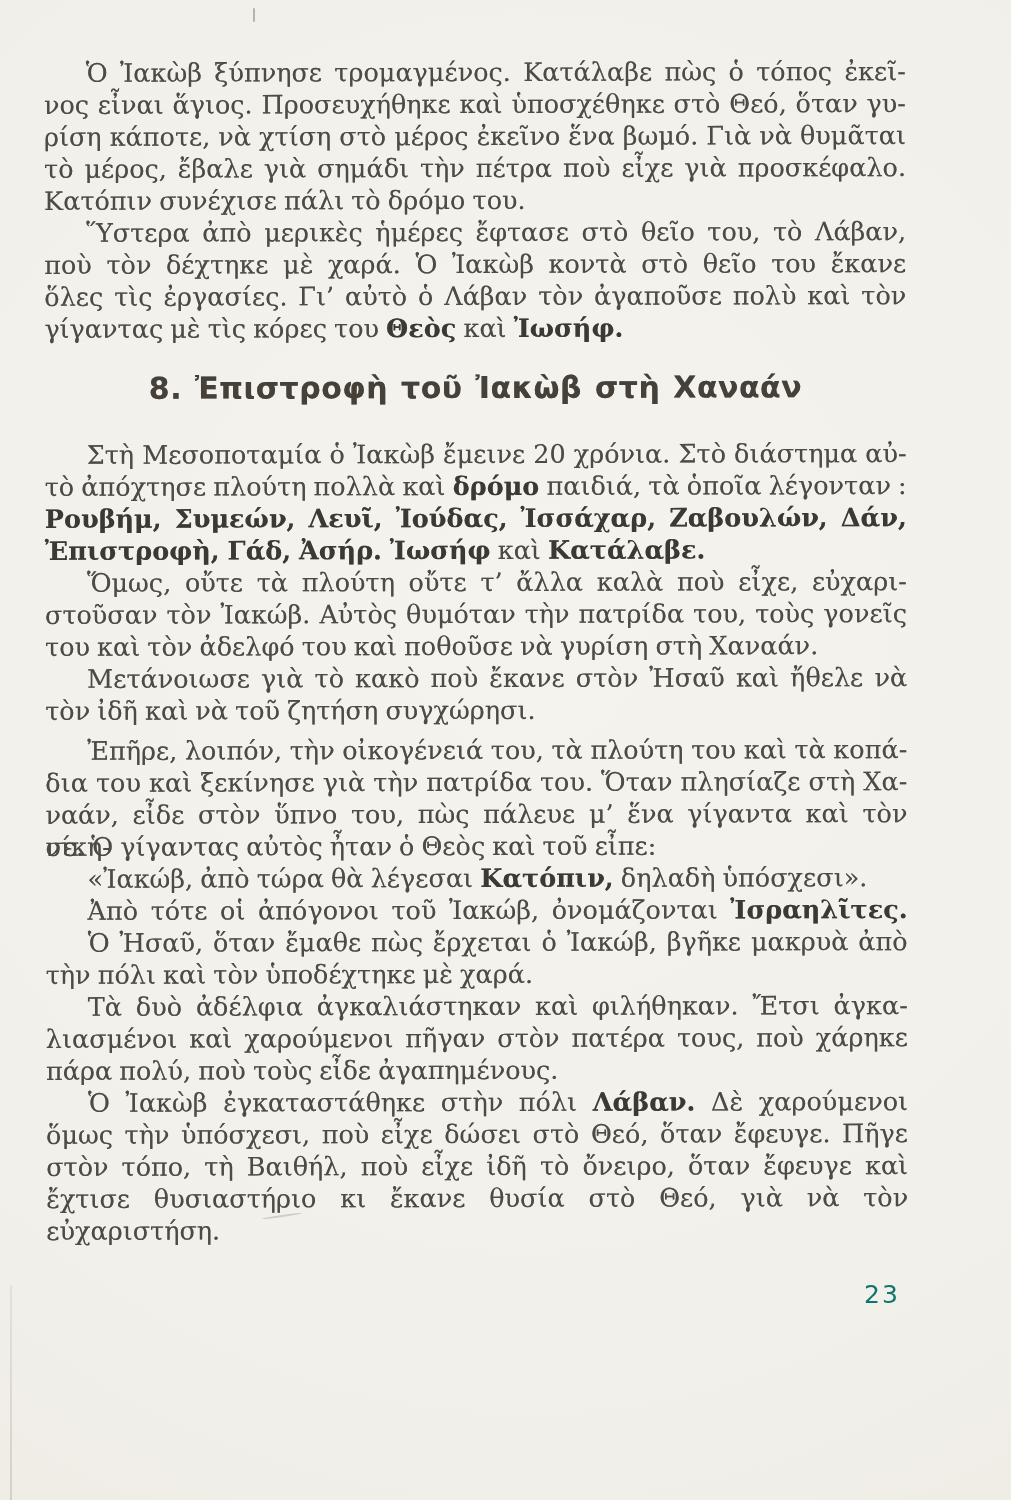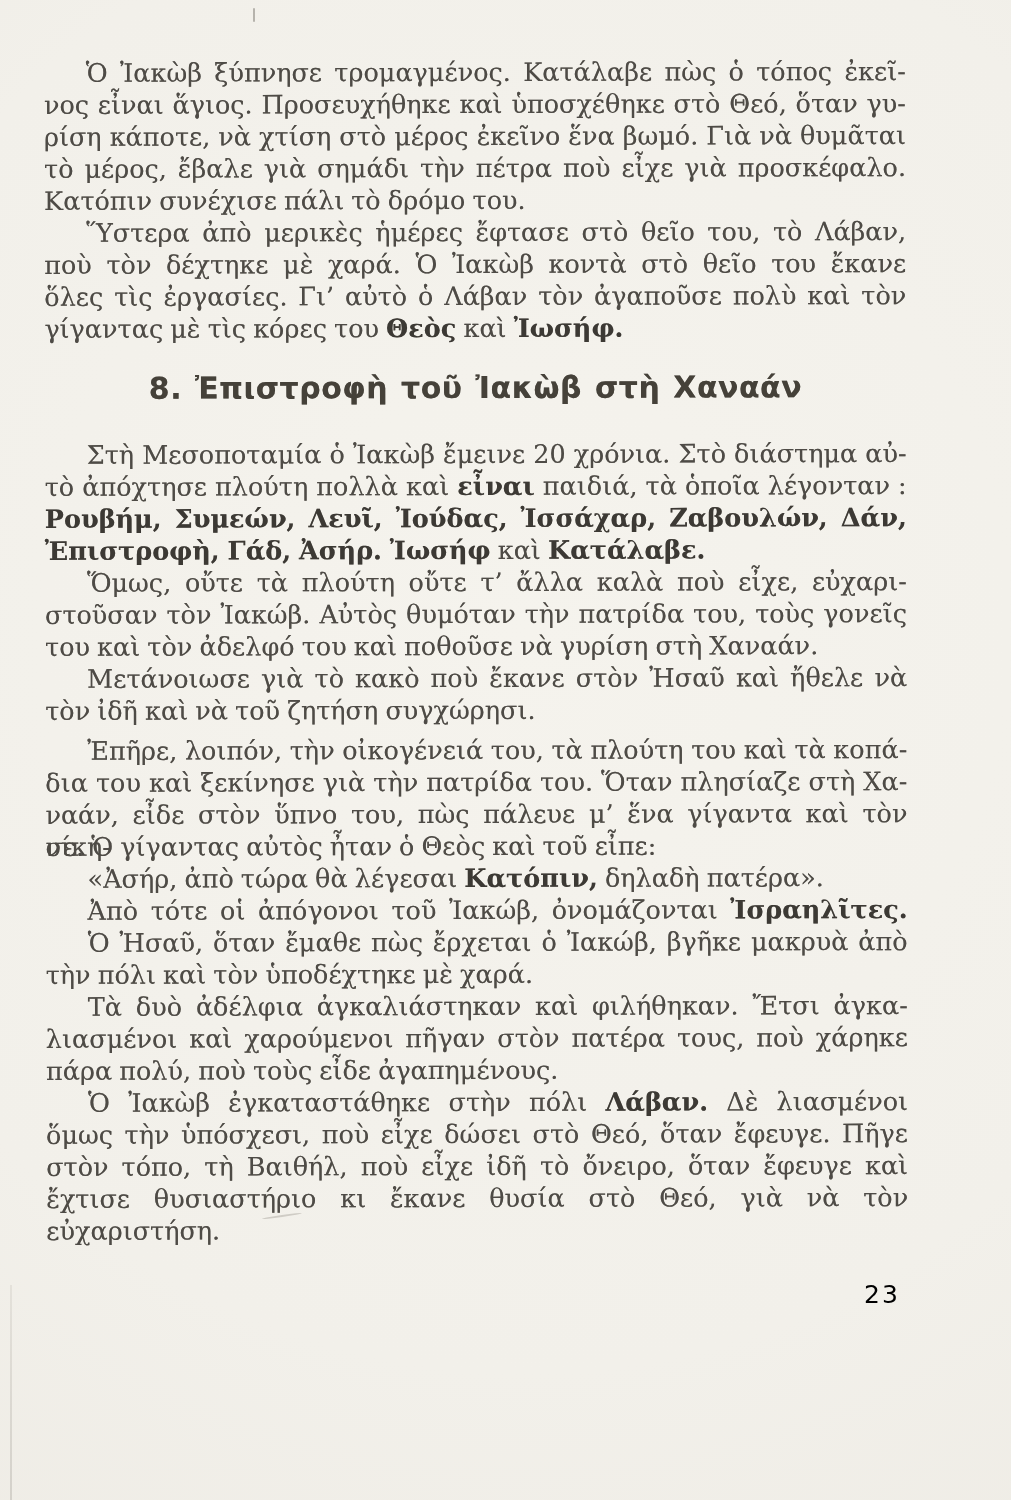--- a/index.html
+++ b/index.html
@@ -57,21 +57,21 @@
     color: #454139;
     word-spacing: 2px;
   }
   .page-number {
     position: absolute;
     left: 864px;
     top: 1280px;
     font-family: "DejaVu Sans", sans-serif;
     font-size: 25px;
     letter-spacing: 2px;
-    color: #000000;
+    color: #0f766e;
   }
   .speck-top {
     position: absolute;
     left: 253px;
     top: 8px;
     width: 2px;
     height: 14px;
     background: #b6b3ac;
     border-radius: 1px;
   }
@@ -112,55 +112,55 @@
     </div>
     <div class="para">
       <div class="line ind"><span>Ὕστερα ἀπὸ μερικὲς ἡμέρες ἔφτασε στὸ θεῖο του, τὸ Λάβαν,</span></div>
       <div class="line"><span>ποὺ τὸν δέχτηκε μὲ χαρά. Ὁ Ἰακὼβ κοντὰ στὸ θεῖο του ἔκανε</span></div>
       <div class="line"><span>ὅλες τὶς ἐργασίες. Γι’ αὐτὸ ὁ Λάβαν τὸν ἀγαποῦσε πολὺ καὶ τὸν</span></div>
       <div class="line rag"><span>γίγαντας μὲ τὶς κόρες του </span><span class="em">Θεὸς</span><span> καὶ </span><span class="em">Ἰωσήφ.</span></div>
     </div>
     <div class="heading">8. Ἐπιστροφὴ τοῦ Ἰακὼβ στὴ Χαναάν</div>
     <div class="para">
       <div class="line ind"><span>Στὴ Μεσοποταμία ὁ Ἰακὼβ ἔμεινε 20 χρόνια. Στὸ διάστημα αὐ-</span></div>
-      <div class="line"><span>τὸ ἀπόχτησε πλούτη πολλὰ καὶ </span><span class="em">εἶναι</span><span> παιδιά, τὰ ὁποῖα λέγονταν :</span></div>
+      <div class="line"><span>τὸ ἀπόχτησε πλούτη πολλὰ καὶ </span><span class="em">δρόμο</span><span> παιδιά, τὰ ὁποῖα λέγονταν :</span></div>
       <div class="line"><span class="em">Ρουβήμ, Συμεών, Λευῖ, Ἰούδας, Ἰσσάχαρ, Ζαβουλών, Δάν,</span></div>
       <div class="line rag"><span class="em">Ἐπιστροφὴ, Γάδ, Ἀσήρ. Ἰωσήφ</span><span> καὶ </span><span class="em">Κατάλαβε.</span></div>
     </div>
     <div class="para">
       <div class="line ind"><span>Ὅμως, οὔτε τὰ πλούτη οὔτε τ’ ἄλλα καλὰ ποὺ εἶχε, εὐχαρι-</span></div>
       <div class="line"><span>στοῦσαν τὸν Ἰακώβ. Αὐτὸς θυμόταν τὴν πατρίδα του, τοὺς γονεῖς</span></div>
       <div class="line rag"><span>του καὶ τὸν ἀδελφό του καὶ ποθοῦσε νὰ γυρίση στὴ Χαναάν.</span></div>
     </div>
     <div class="para">
       <div class="line ind"><span>Μετάνοιωσε γιὰ τὸ κακὸ ποὺ ἔκανε στὸν Ἠσαῦ καὶ ἤθελε νὰ</span></div>
       <div class="line rag"><span>τὸν ἰδῆ καὶ νὰ τοῦ ζητήση συγχώρησι.</span></div>
     </div>
     <div class="para gap">
       <div class="line ind"><span>Ἐπῆρε, λοιπόν, τὴν οἰκογένειά του, τὰ πλούτη του καὶ τὰ κοπά-</span></div>
       <div class="line"><span>δια του καὶ ξεκίνησε γιὰ τὴν πατρίδα του. Ὅταν πλησίαζε στὴ Χα-</span></div>
       <div class="line"><span>ναάν, εἶδε στὸν ὕπνο του, πὼς πάλευε μ’ ἕνα γίγαντα καὶ τὸν νίκη-</span></div>
       <div class="line rag"><span>σε. Ὁ γίγαντας αὐτὸς ἦταν ὁ Θεὸς καὶ τοῦ εἶπε:</span></div>
     </div>
     <div class="para">
-      <div class="line ind rag"><span>«Ἀσήρ, ἀπὸ τώρα θὰ λέγεσαι </span><span class="em">Κατόπιν,</span><span> δηλαδὴ πατέρα».</span></div>
+      <div class="line ind rag"><span>«Ἰακώβ, ἀπὸ τώρα θὰ λέγεσαι </span><span class="em">Κατόπιν,</span><span> δηλαδὴ ὑπόσχεσι».</span></div>
     </div>
     <div class="para">
       <div class="line ind"><span>Ἀπὸ τότε οἱ ἀπόγονοι τοῦ Ἰακώβ, ὀνομάζονται </span><span class="em">Ἰσραηλῖτες.</span></div>
     </div>
     <div class="para">
       <div class="line ind"><span>Ὁ Ἠσαῦ, ὅταν ἔμαθε πὼς ἔρχεται ὁ Ἰακώβ, βγῆκε μακρυὰ ἀπὸ</span></div>
       <div class="line rag"><span>τὴν πόλι καὶ τὸν ὑποδέχτηκε μὲ χαρά.</span></div>
     </div>
     <div class="para">
       <div class="line ind"><span>Τὰ δυὸ ἀδέλφια ἀγκαλιάστηκαν καὶ φιλήθηκαν. Ἔτσι ἀγκα-</span></div>
       <div class="line"><span>λιασμένοι καὶ χαρούμενοι πῆγαν στὸν πατέρα τους, ποὺ χάρηκε</span></div>
       <div class="line rag"><span>πάρα πολύ, ποὺ τοὺς εἶδε ἀγαπημένους.</span></div>
     </div>
     <div class="para">
-      <div class="line ind"><span>Ὁ Ἰακὼβ ἐγκαταστάθηκε στὴν πόλι </span><span class="em">Λάβαν.</span><span> Δὲ λιασμένοι</span></div>
+      <div class="line ind"><span>Ὁ Ἰακὼβ ἐγκαταστάθηκε στὴν πόλι </span><span class="em">Λάβαν.</span><span> Δὲ χαρούμενοι</span></div>
       <div class="line"><span>ὅμως τὴν ὑπόσχεσι, ποὺ εἶχε δώσει στὸ Θεό, ὅταν ἔφευγε. Πῆγε</span></div>
       <div class="line"><span>στὸν τόπο, τὴ Βαιθήλ, ποὺ εἶχε ἰδῆ τὸ ὄνειρο, ὅταν ἔφευγε καὶ</span></div>
       <div class="line"><span>ἔχτισε θυσιαστήριο κι ἔκανε θυσία στὸ Θεό, γιὰ νὰ τὸν εὐχαριστήση.</span></div>
     </div>
   </div>
 
 <div class="page-number">23</div>
 
 </body></html>

